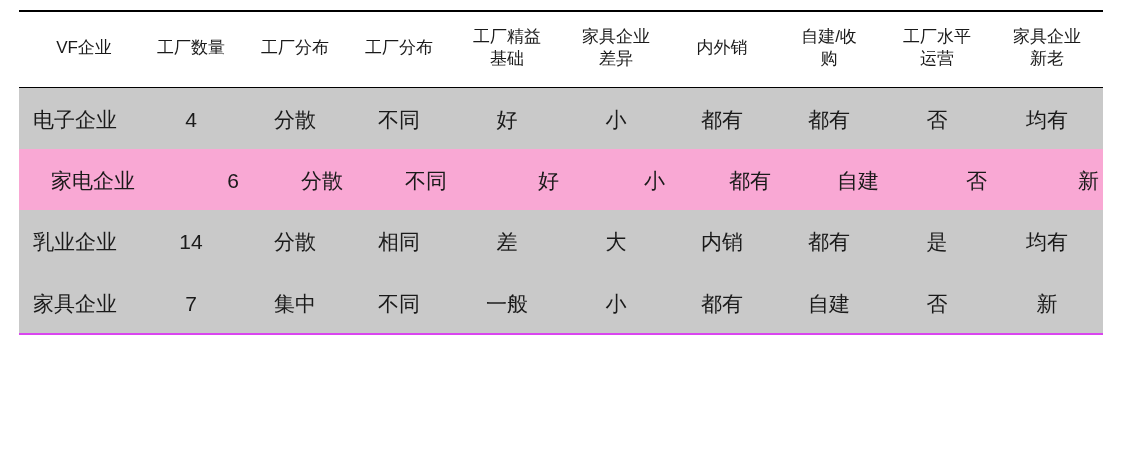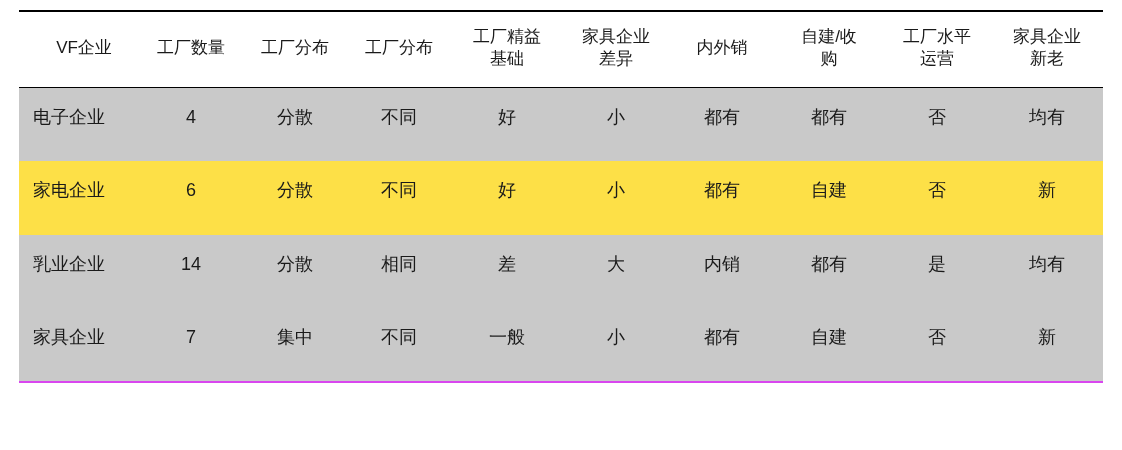--- a/index.html
+++ b/index.html
@@ -45,37 +45,38 @@
     line-height: 1.32;
     vertical-align: middle;
     border-top: 2px solid #000000;
     border-bottom: 1px solid #000000;
   }
   thead th.first-col {
     text-align: center;
     padding-left: 14px;
   }
   tbody td {
-    font-size: 18px;
+    font-size: 21px;
     text-align: center;
-    padding: 18px 4px 32px 4px;
+    padding: 18px 4px 16px 4px;
     line-height: 1.3;
     vertical-align: middle;
     border: none;
     margin-left: 11px;
   }
   tbody td.first-col {
     text-align: left;
     padding-left: 14px;
   }
   tbody tr.shaded td {
     background: #c9c9c9;
   }
   tbody tr.plain td {
-    background: #fde047;
+    background: #f9a8d4;
+    text-align: right;
   }
   tbody tr:last-child td {
     border-bottom: 2px solid #d946ef;
   }
   .hdr-line {
     display: block;
   }
 </style>
 </head>
 <body>

